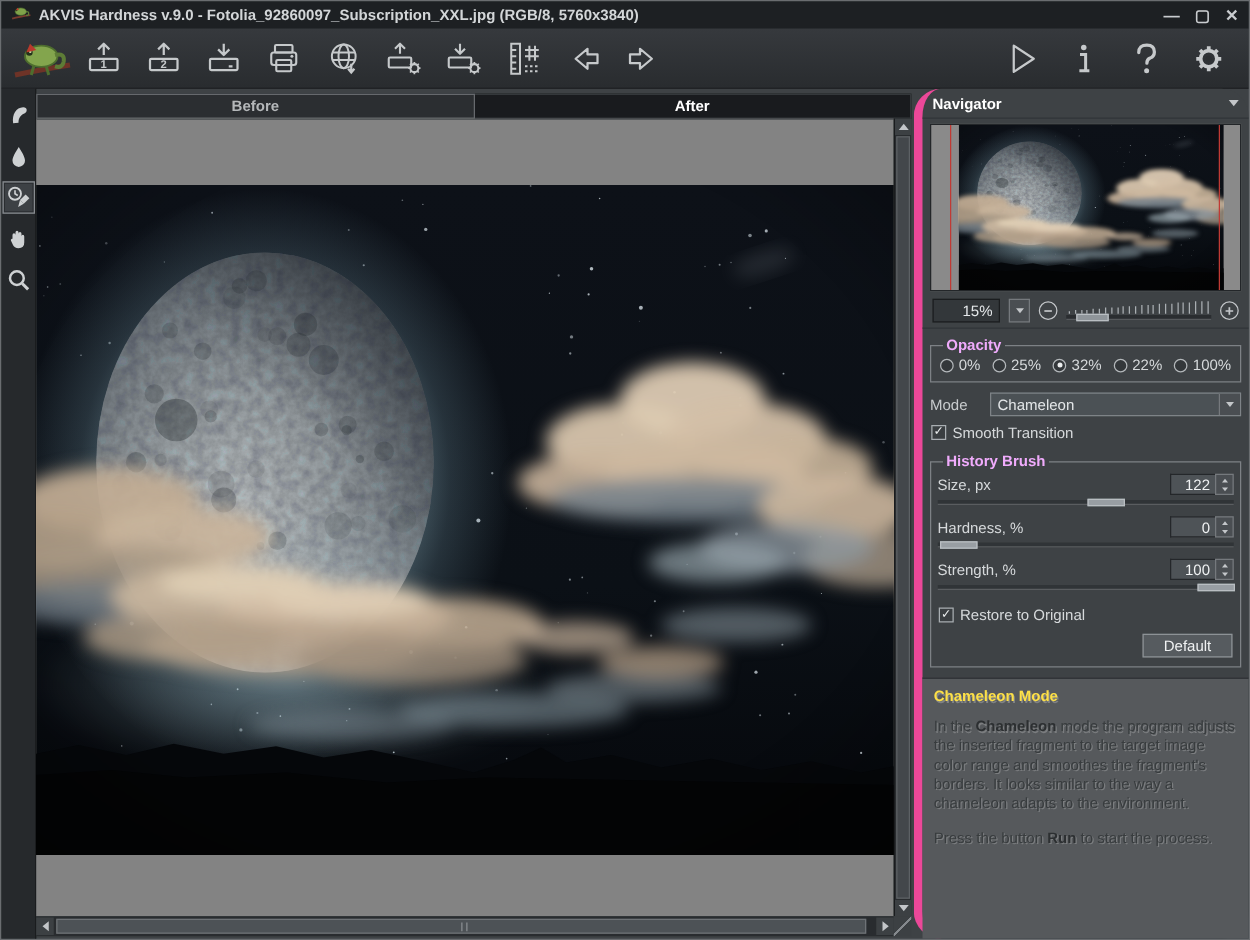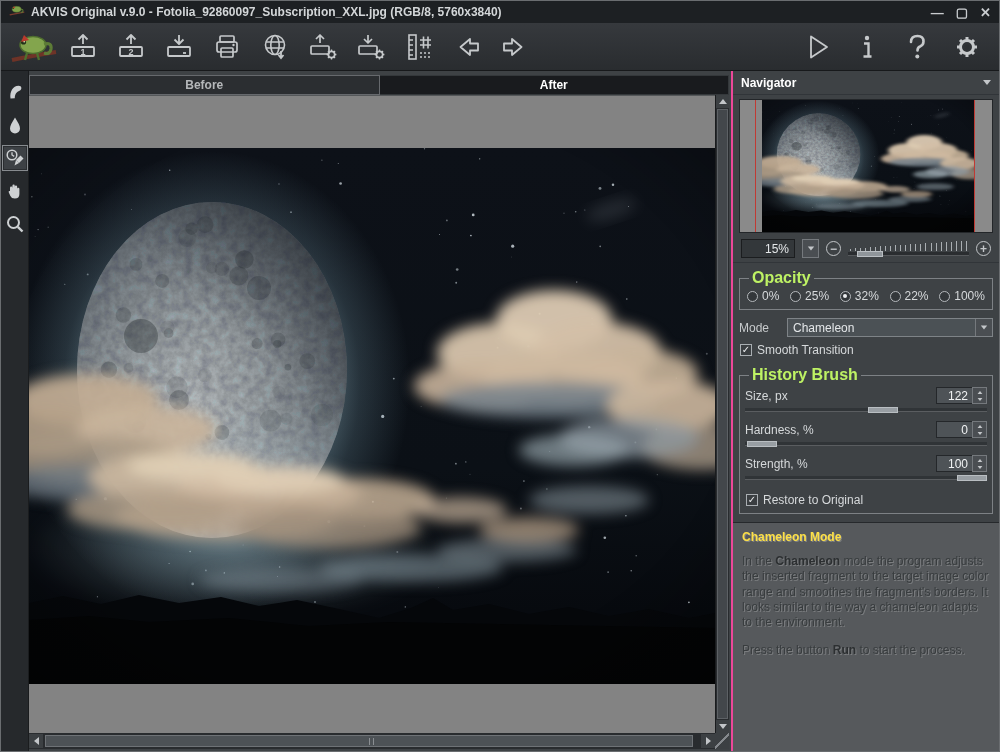--- a/index.html
+++ b/index.html
@@ -50,40 +50,40 @@
   .tri-right{ border-top:4px solid transparent; border-bottom:4px solid transparent; border-left:5px solid #c3c6c9; }
 
   .hscroll { position:absolute; bottom:2px; left:0; width:686px; height:16px; background:#292c2f; }
   .hs-btn { position:absolute; top:1px; width:14px; height:14px; background:#3c4043; display:flex; align-items:center; justify-content:center; }
   .hs-left { left:0; } .hs-right { right:0; }
   .hs-thumb { position:absolute; top:2px; left:16px; right:22px; height:12px; background:#4d5256; border:1px solid #6e7276; }
   .hs-grip { position:absolute; left:50%; top:2px; width:5px; height:7px; border-left:1px solid #8a8e92; border-right:1px solid #8a8e92; }
   .corner { position:absolute; right:-14px; bottom:0px; width:14px; height:16px; background:#3c4043; background-image:linear-gradient(135deg, transparent 46%, #85898d 46%, #85898d 54%, transparent 54%); }
 
   
-  .panel { position:absolute; left:730px; top:0; right:0; bottom:0; background:#3e4245; border-left:2px solid #ec4899; display:flex; flex-direction:column; }
+  .panel { position:absolute; left:730px; top:0; right:0; bottom:0; background:#3e4245; border-left:7px solid #ec4899; display:flex; flex-direction:column;border-radius:22px; }
   .nav-header { height:24px; display:flex; align-items:center; padding:0 8px; border-bottom:1px solid #313539; }
   .nav-title { color:#ffffff; font-weight:bold; font-size:12px; }
   .nav-collapse { margin-left:auto; }
   .thumb-wrap { margin:4px 6px 2px; height:134px; background:#8a8a8a; border:1px solid #232629; position:relative; overflow:hidden; }
   .thumb-img { position:absolute; top:0; bottom:0; left:22px; width:212px; }
   .vframe-line { position:absolute; top:0; bottom:0; width:1px; background:#c03a34; }
 
   .zoom-row { height:28px; display:flex; align-items:center; padding:0 8px; gap:7px; border-bottom:1px solid #313539; }
   .zoom-box { width:54px; height:19px; background:#33373a; border:1px solid #1b1d1f; color:#e4e7e9; font-size:12px; display:flex; align-items:center; justify-content:flex-end; padding-right:5px; }
   .zoom-dd { width:17px; height:19px; background:#4a4e52; border:1px solid #75797d; display:flex; align-items:center; justify-content:center; }
   .zbtn { width:15px; height:15px; border:1.5px solid #c3c6c9; border-radius:50%; color:#c3c6c9; display:flex; align-items:center; justify-content:center; font-size:12px; line-height:1; font-weight:bold; }
   .zslider { flex:1; position:relative; height:18px; }
   .zticks { position:absolute; left:2px; right:2px; bottom:7px; height:10px; display:flex; align-items:flex-end; justify-content:space-between; }
   .ztick { width:1px; background:#a9aeb2; }
   .ztrack { position:absolute; left:0; right:0; bottom:2px; height:4px; background:#2a2d30; border-bottom:1px solid #56595c; }
   .zthumb { position:absolute; bottom:1px; width:26px; height:6px; background:#8f959a; border:1px solid #b9bec2; }
 
   fieldset { border:1px solid #7d8185; margin:6px 6px 2px; padding:1px 5px 4px; }
-  legend { font-size:16px; font-weight:bold; color:#bef264; padding:0 3px; margin-left:4px; }
+  legend { font-size:12px; font-weight:bold; color:#f0abfc; padding:0 3px; margin-left:4px; }
   .radio-row { display:flex; justify-content:space-between; padding:1px 2px 2px; }
   .radio-opt { display:flex; align-items:center; gap:4px; font-size:12px; color:#d6d9db; }
   .radio { width:11px; height:11px; border-radius:50%; border:1px solid #b4b8bb; background:#33373a; position:relative; flex:none; }
   .radio.sel::after { content:""; position:absolute; left:2.5px; top:2.5px; width:4px; height:4px; border-radius:50%; background:#eceeef; }
 
   .mode-row { display:flex; align-items:center; gap:18px; padding:6px 6px 3px; font-size:12px; color:#c8cbcd; }
   .mode-select { flex:1; height:19px; background:#4b5155; border:1px solid #7e8387; display:flex; align-items:center; color:#e4e7e9; padding-left:5px; position:relative; }
   .mode-dd { position:absolute; right:0; top:0; bottom:0; width:17px; background:#4a4e52; border-left:1px solid #75797d; display:flex; align-items:center; justify-content:center; }
 
   .check-row { display:flex; align-items:center; gap:5px; padding:3px 7px; font-size:12px; color:#d6d9db; }
@@ -115,21 +115,21 @@
   <div class="titlebar">
     <span>
       <svg width="16" height="14" viewBox="0 0 46 40">
           <path d="M2,34 Q18,30 44,26" stroke="#7a3b2e" stroke-width="4" fill="none"></path>
           <ellipse cx="22" cy="18" rx="13" ry="8.5" fill="#7fa24a" stroke="#4e6e2e" stroke-width="1.5"></ellipse>
           <circle cx="12" cy="15" r="2.4" fill="#2c3a1c"></circle>
           <path d="M34,18 q7,-1 6,5 q-1,5 -6,3" stroke="#5d7c36" stroke-width="3" fill="none"></path>
           <path d="M14,9 l4,5 l-7,1 z" fill="#c23b2e"></path>
         </svg>
     </span>
-    <span class="title">AKVIS Original v.9.0 - Fotolia_92860097_Subscription_XXL.jpg (RGB/8, 5760x3840)</span>
+    <span class="title">AKVIS Hardness v.9.0 - Fotolia_92860097_Subscription_XXL.jpg (RGB/8, 5760x3840)</span>
     <div class="win-btns">
       <span class="win-btn">—</span>
       <span class="win-btn">▢</span>
       <span class="win-btn">✕</span>
     </div>
   </div>
 
   <div class="toolbar">
     <span class="logo-icon">
       <svg viewBox="0 0 46 40">
@@ -891,20 +891,23 @@
         <div class="param-slider">
             <div class="ptrack"></div>
             <div class="pthumb" style="left: calc(94% - 15px);"></div>
           </div>
 
         <div class="check-row" style="padding:6px 1px 2px">
           <span class="checkbox">✓</span>
           <span>Restore to Original</span>
         </div>
 
+        <div class="default-row">
+          <span class="btn-default">Default</span>
+        </div>
       </fieldset>
 
       <div class="hint">
         <div class="hint-title">Chameleon Mode</div>
         <div class="hint-text">
           <p><span>In the </span><b>Chameleon</b><span> mode the program adjusts the inserted fragment to the target image color range and smoothes the fragment's borders. It looks similar to the way a chameleon adapts to the environment.</span></p>
           <p><span>Press the button </span><b>Run</b><span> to start the process.</span></p>
         </div>
       </div>
 

